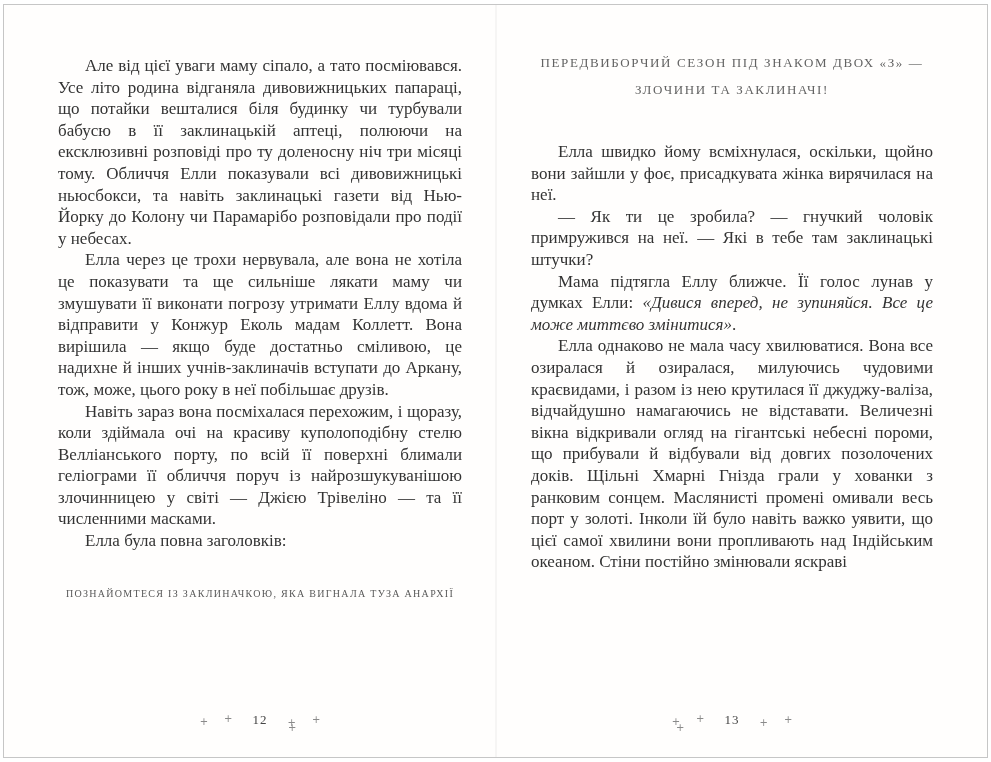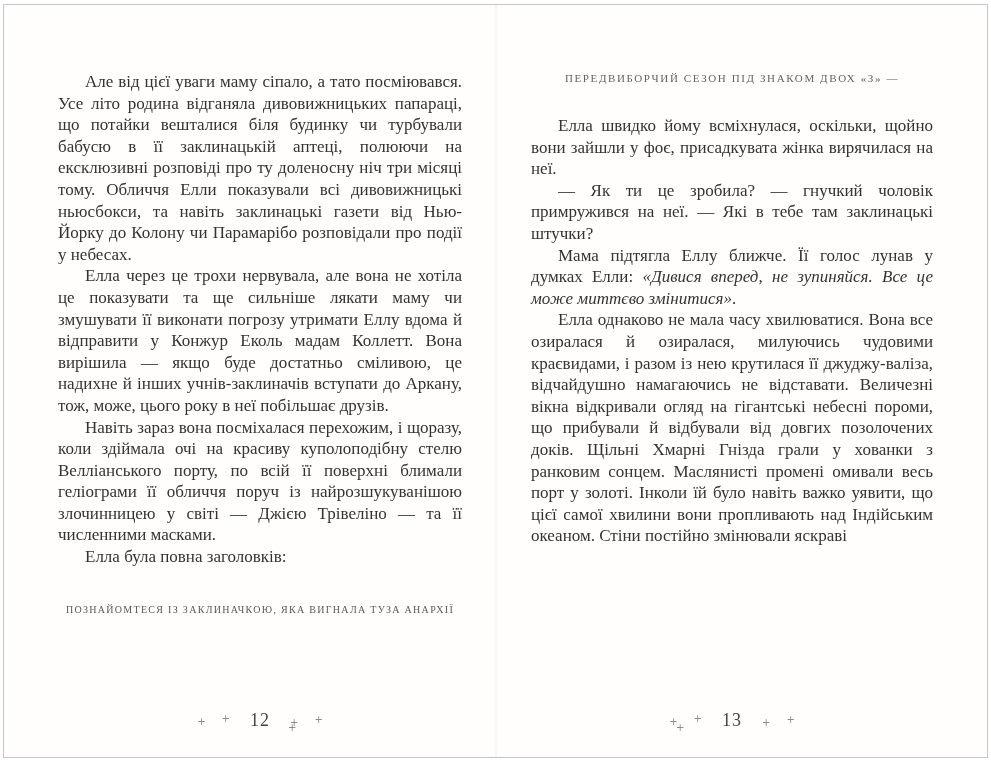--- a/index.html
+++ b/index.html
@@ -18,46 +18,46 @@
   }
   .gutter {
     position: absolute;
     left: 50%; top: 0; bottom: 0;
     width: 2px;
     transform: translateX(-50%);
     background: linear-gradient(to right, rgba(0,0,0,0), rgba(0,0,0,0.07), rgba(0,0,0,0));
   }
   .page {
     position: absolute;
-    top: 16px; bottom: 0;
+    top: 0; bottom: 0;
     width: 491px;
   }
   .page-left  { left: 0;     padding: 50px 33px 0 54px; }
   .page-right { left: 492px; padding: 44px 54px 0 35px; }
 
   .body-text {
     font-size: 17px;
     line-height: 21.6px;
     color: #333333;
     hyphens: auto;
     -webkit-hyphens: auto;
   }
   .para {
     text-align: justify;
     text-indent: 27px;
   }
   .para em { font-style: italic; }
 
   .running-head {
     text-align: center;
-    font-size: 11px;
+    font-size: 13px;
     letter-spacing: 1.6px;
     line-height: 27px;
     color: #636363;
-    margin-bottom: 23px;
+    margin-bottom: 38px;
   }
 
   .headline-block {
     margin-top: 28px;
     text-align: center;
     font-size: 10px;
     letter-spacing: 1.3px;
     line-height: 27px;
     color: #585858;
   }
@@ -67,21 +67,21 @@
     position: absolute;
     bottom: 26px;
     height: 22px;
     display: flex;
     align-items: center;
     justify-content: center;
   }
   .page-left  .footer { left: 54px; right: 33px; }
   .page-right .footer { left: 35px; right: 54px; }
   .pagenum {
-    font-size: 18px;
+    font-size: 13px;
     color: #454545;
     margin: 0 12px;
     letter-spacing: 1px;
   }
   .orn {
     font-family: "DejaVu Sans", sans-serif;
     font-size: 10px;
     color: #8a8a8a;
     display: inline-block;
     margin: 0 8px;
@@ -120,20 +120,21 @@
       <span class="pagenum">12</span>
       <span class="orn orn-c">+</span>
       <span class="orn orn-d">+</span>
       <span class="orn orn-low">+</span>
     </div>
   </section>
 
   <section class="page page-right">
     <header class="running-head">
       <div>ПЕРЕДВИБОРЧИЙ СЕЗОН ПІД ЗНАКОМ ДВОХ «З» —</div>
+      <div>ЗЛОЧИНИ ТА ЗАКЛИНАЧІ!</div>
     </header>
     <div class="body-text">
       <p class="para">Елла швидко йому всміхнулася, оскільки, щойно вони зайшли у фоє, присадкувата жінка вирячилася на неї.</p>
       <p class="para">— Як ти це зробила? — гнучкий чоловік примружився на неї. — Які в тебе там заклинацькі штучки?</p>
       <p class="para"><span>Мама підтягла Еллу ближче. Її голос лунав у думках Елли: </span><em>«Дивися вперед, не зупиняйся. Все це може миттєво змінитися»</em><span>.</span></p>
       <p class="para">Елла однаково не мала часу хвилюватися. Вона все озиралася й озиралася, милуючись чудовими краєвидами, і разом із нею крутилася її джуджу-валіза, відчайдушно намагаючись не відставати. Величезні вікна відкривали огляд на гігантські небесні пороми, що прибували й відбували від довгих позолочених доків. Щільні Хмарні Гнізда грали у хованки з ранковим сонцем. Маслянисті промені омивали весь порт у золоті. Інколи їй було навіть важко уявити, що цієї самої хвилини вони пропливають над Індійським океаном. Стіни постійно змінювали яскраві</p>
     </div>
     <div class="footer">
       <span class="orn orn-a">+</span>
       <span class="orn orn-b">+</span>

